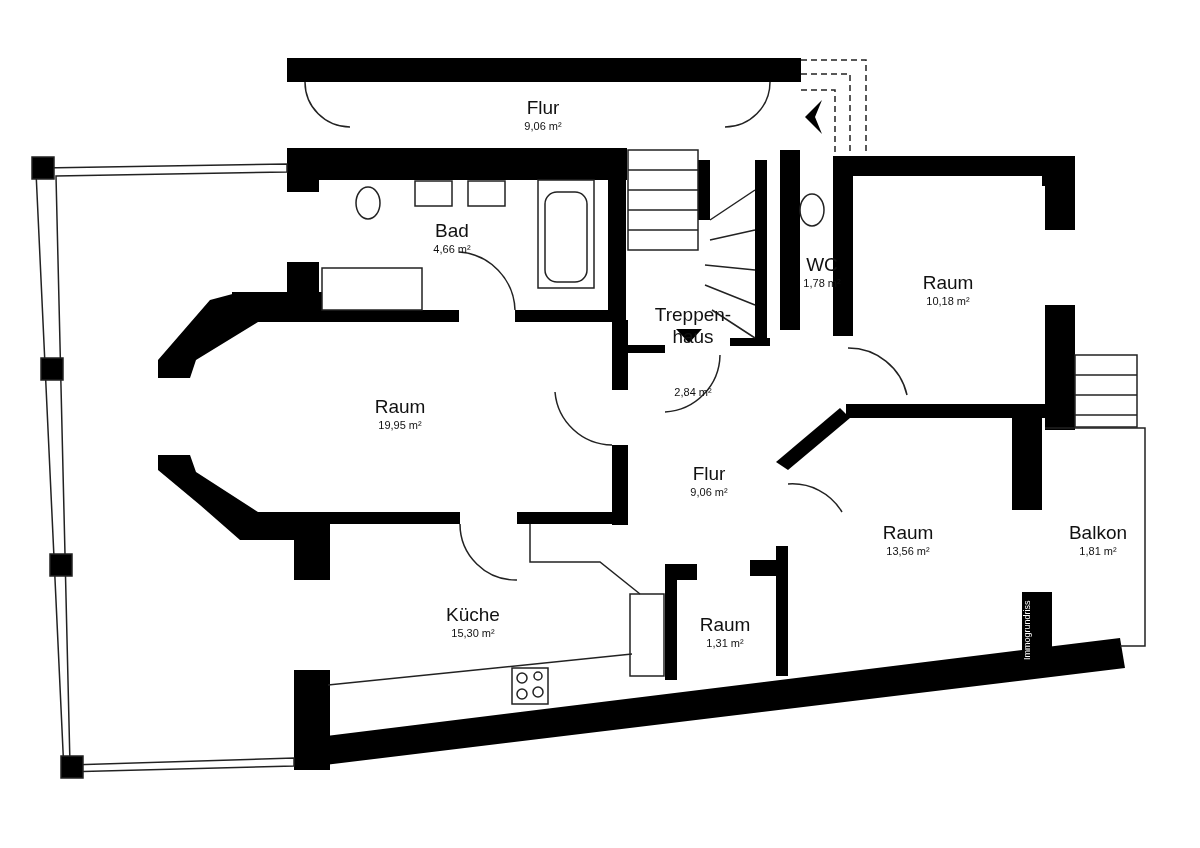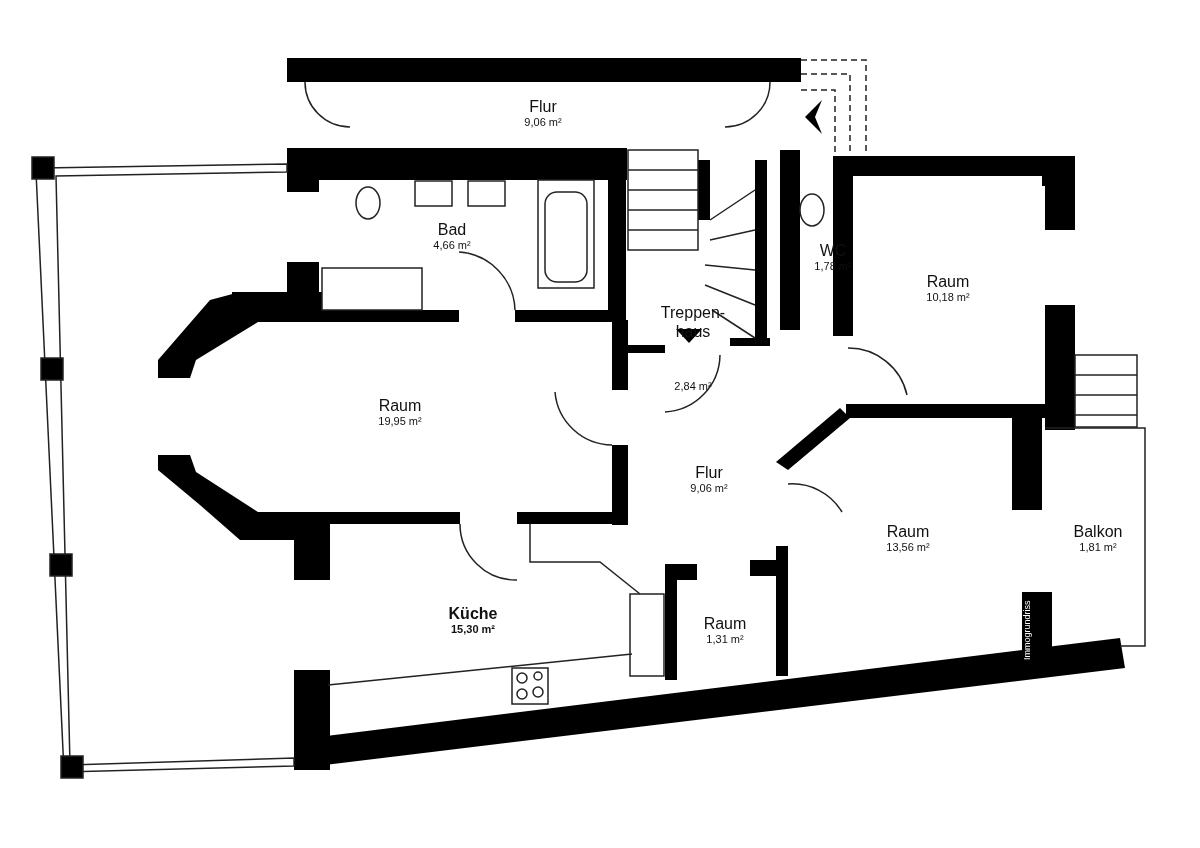--- a/index.html
+++ b/index.html
@@ -1,19 +1,19 @@
 <!DOCTYPE html>
 <html><head>
 <meta charset="utf-8">
 <style>
   html,body{margin:0;padding:0;background:#fff;}
   body{width:1200px;height:848px;overflow:hidden;position:relative;font-family:"Liberation Sans",sans-serif;}
   svg.plan{position:absolute;left:0;top:0;}
   .lbl{position:absolute;text-align:center;color:#111;line-height:1.2;transform:translateX(-50%);white-space:nowrap;}
-  .lbl .n{font-size:16px;}
+  .lbl .n{font-size:19px;}
   .lbl .a{font-size:11px;}
   .brand{position:absolute;left:1022px;top:660px;color:#fff;font-size:9px;transform:rotate(-90deg);transform-origin:left top;}
 </style>
 </head>
 <body>
 
 <svg class="plan" width="1200" height="848" viewBox="0 0 1200 848">
   <g fill="#000">
 
     <rect x="287" y="58" width="514" height="24"></rect>
@@ -127,21 +127,21 @@
 </div>
 <div class="lbl" style="left:452px;top:220px;">
   <div class="n">Bad</div>
   <div class="a">4,66 m²</div>
 </div>
 <div class="lbl" style="left:693px;top:266px;white-space:pre;">
   <div class="n" style="line-height:1.15;">Treppen-
 haus</div>
   <div class="a">2,84 m²</div>
 </div>
-<div class="lbl" style="left:822px;top:241px;margin-left:11px;">
+<div class="lbl" style="left:822px;top:254px;">
   <div class="n">WC</div>
   <div class="a">1,78 m²</div>
 </div>
 <div class="lbl" style="left:948px;top:272px;">
   <div class="n">Raum</div>
   <div class="a">10,18 m²</div>
 </div>
 <div class="lbl" style="left:400px;top:396px;">
   <div class="n">Raum</div>
   <div class="a">19,95 m²</div>
@@ -151,21 +151,21 @@
   <div class="a">9,06 m²</div>
 </div>
 <div class="lbl" style="left:908px;top:522px;">
   <div class="n">Raum</div>
   <div class="a">13,56 m²</div>
 </div>
 <div class="lbl" style="left:1098px;top:522px;">
   <div class="n">Balkon</div>
   <div class="a">1,81 m²</div>
 </div>
-<div class="lbl" style="left:473px;top:604px;font-weight:bold;">
+<div class="lbl" style="left:473px;top:604px;">
   <div class="n">Küche</div>
   <div class="a">15,30 m²</div>
 </div>
 <div class="lbl" style="left:725px;top:614px;">
   <div class="n">Raum</div>
   <div class="a">1,31 m²</div>
 </div>
 
 <div class="brand">Immogrundriss</div>
 

